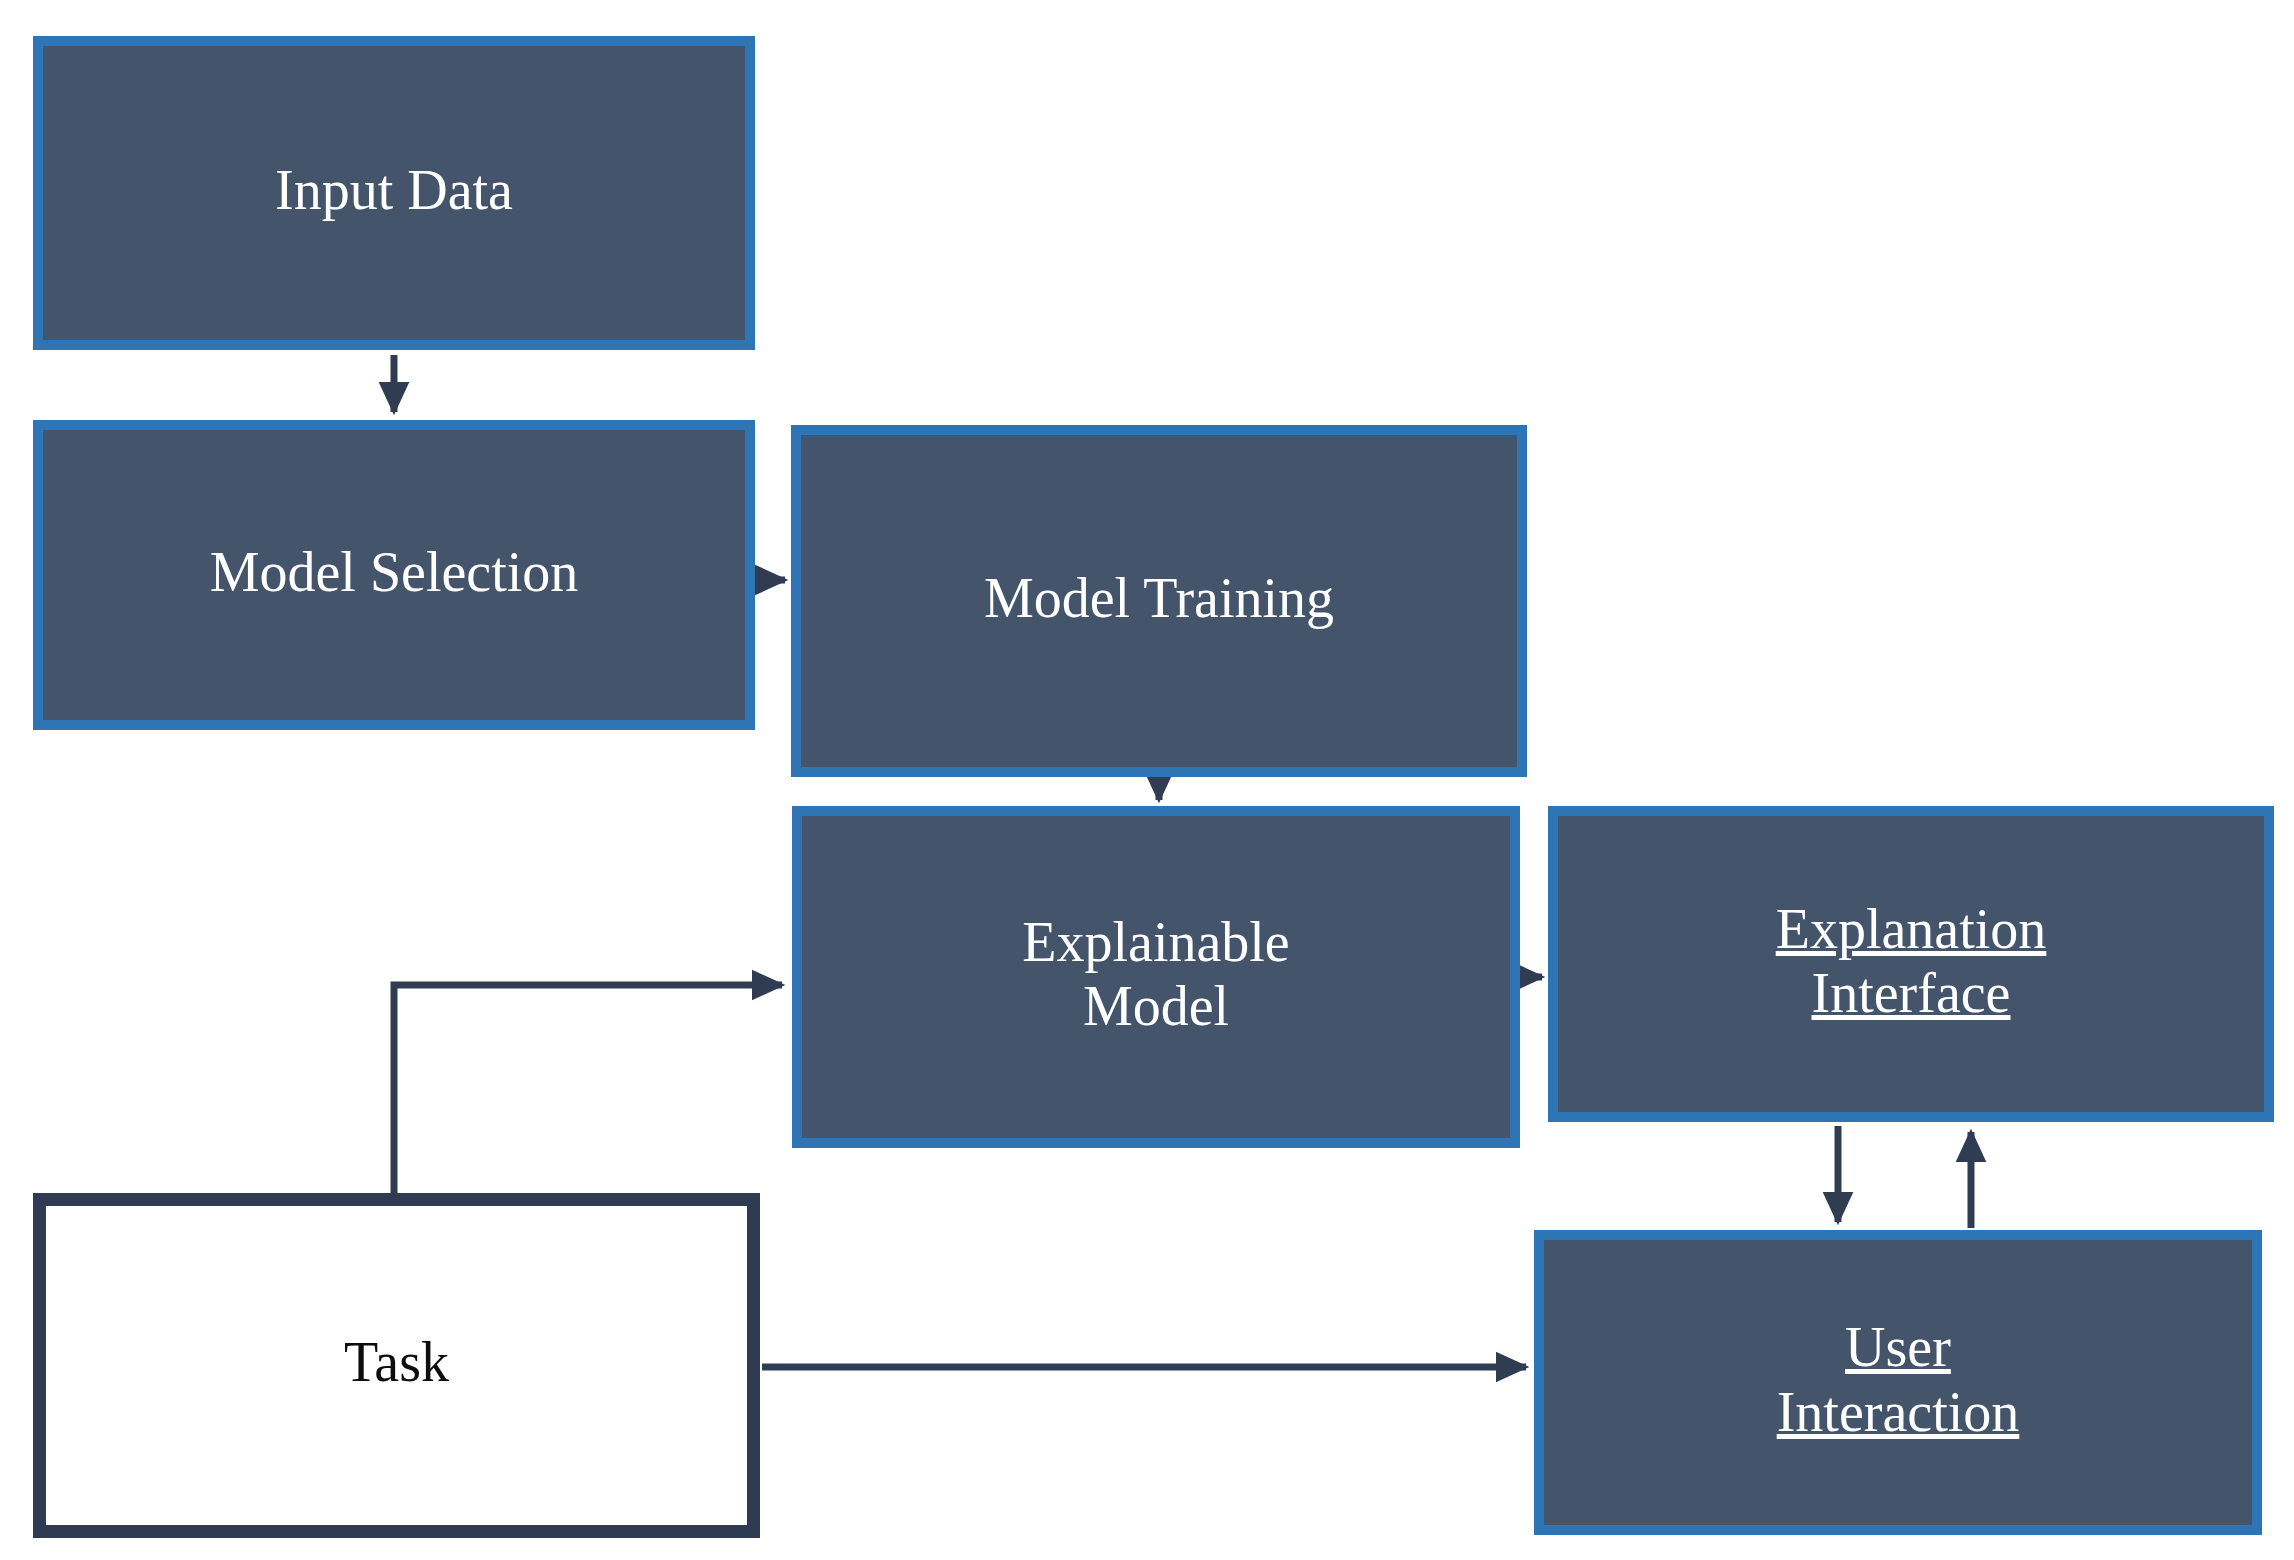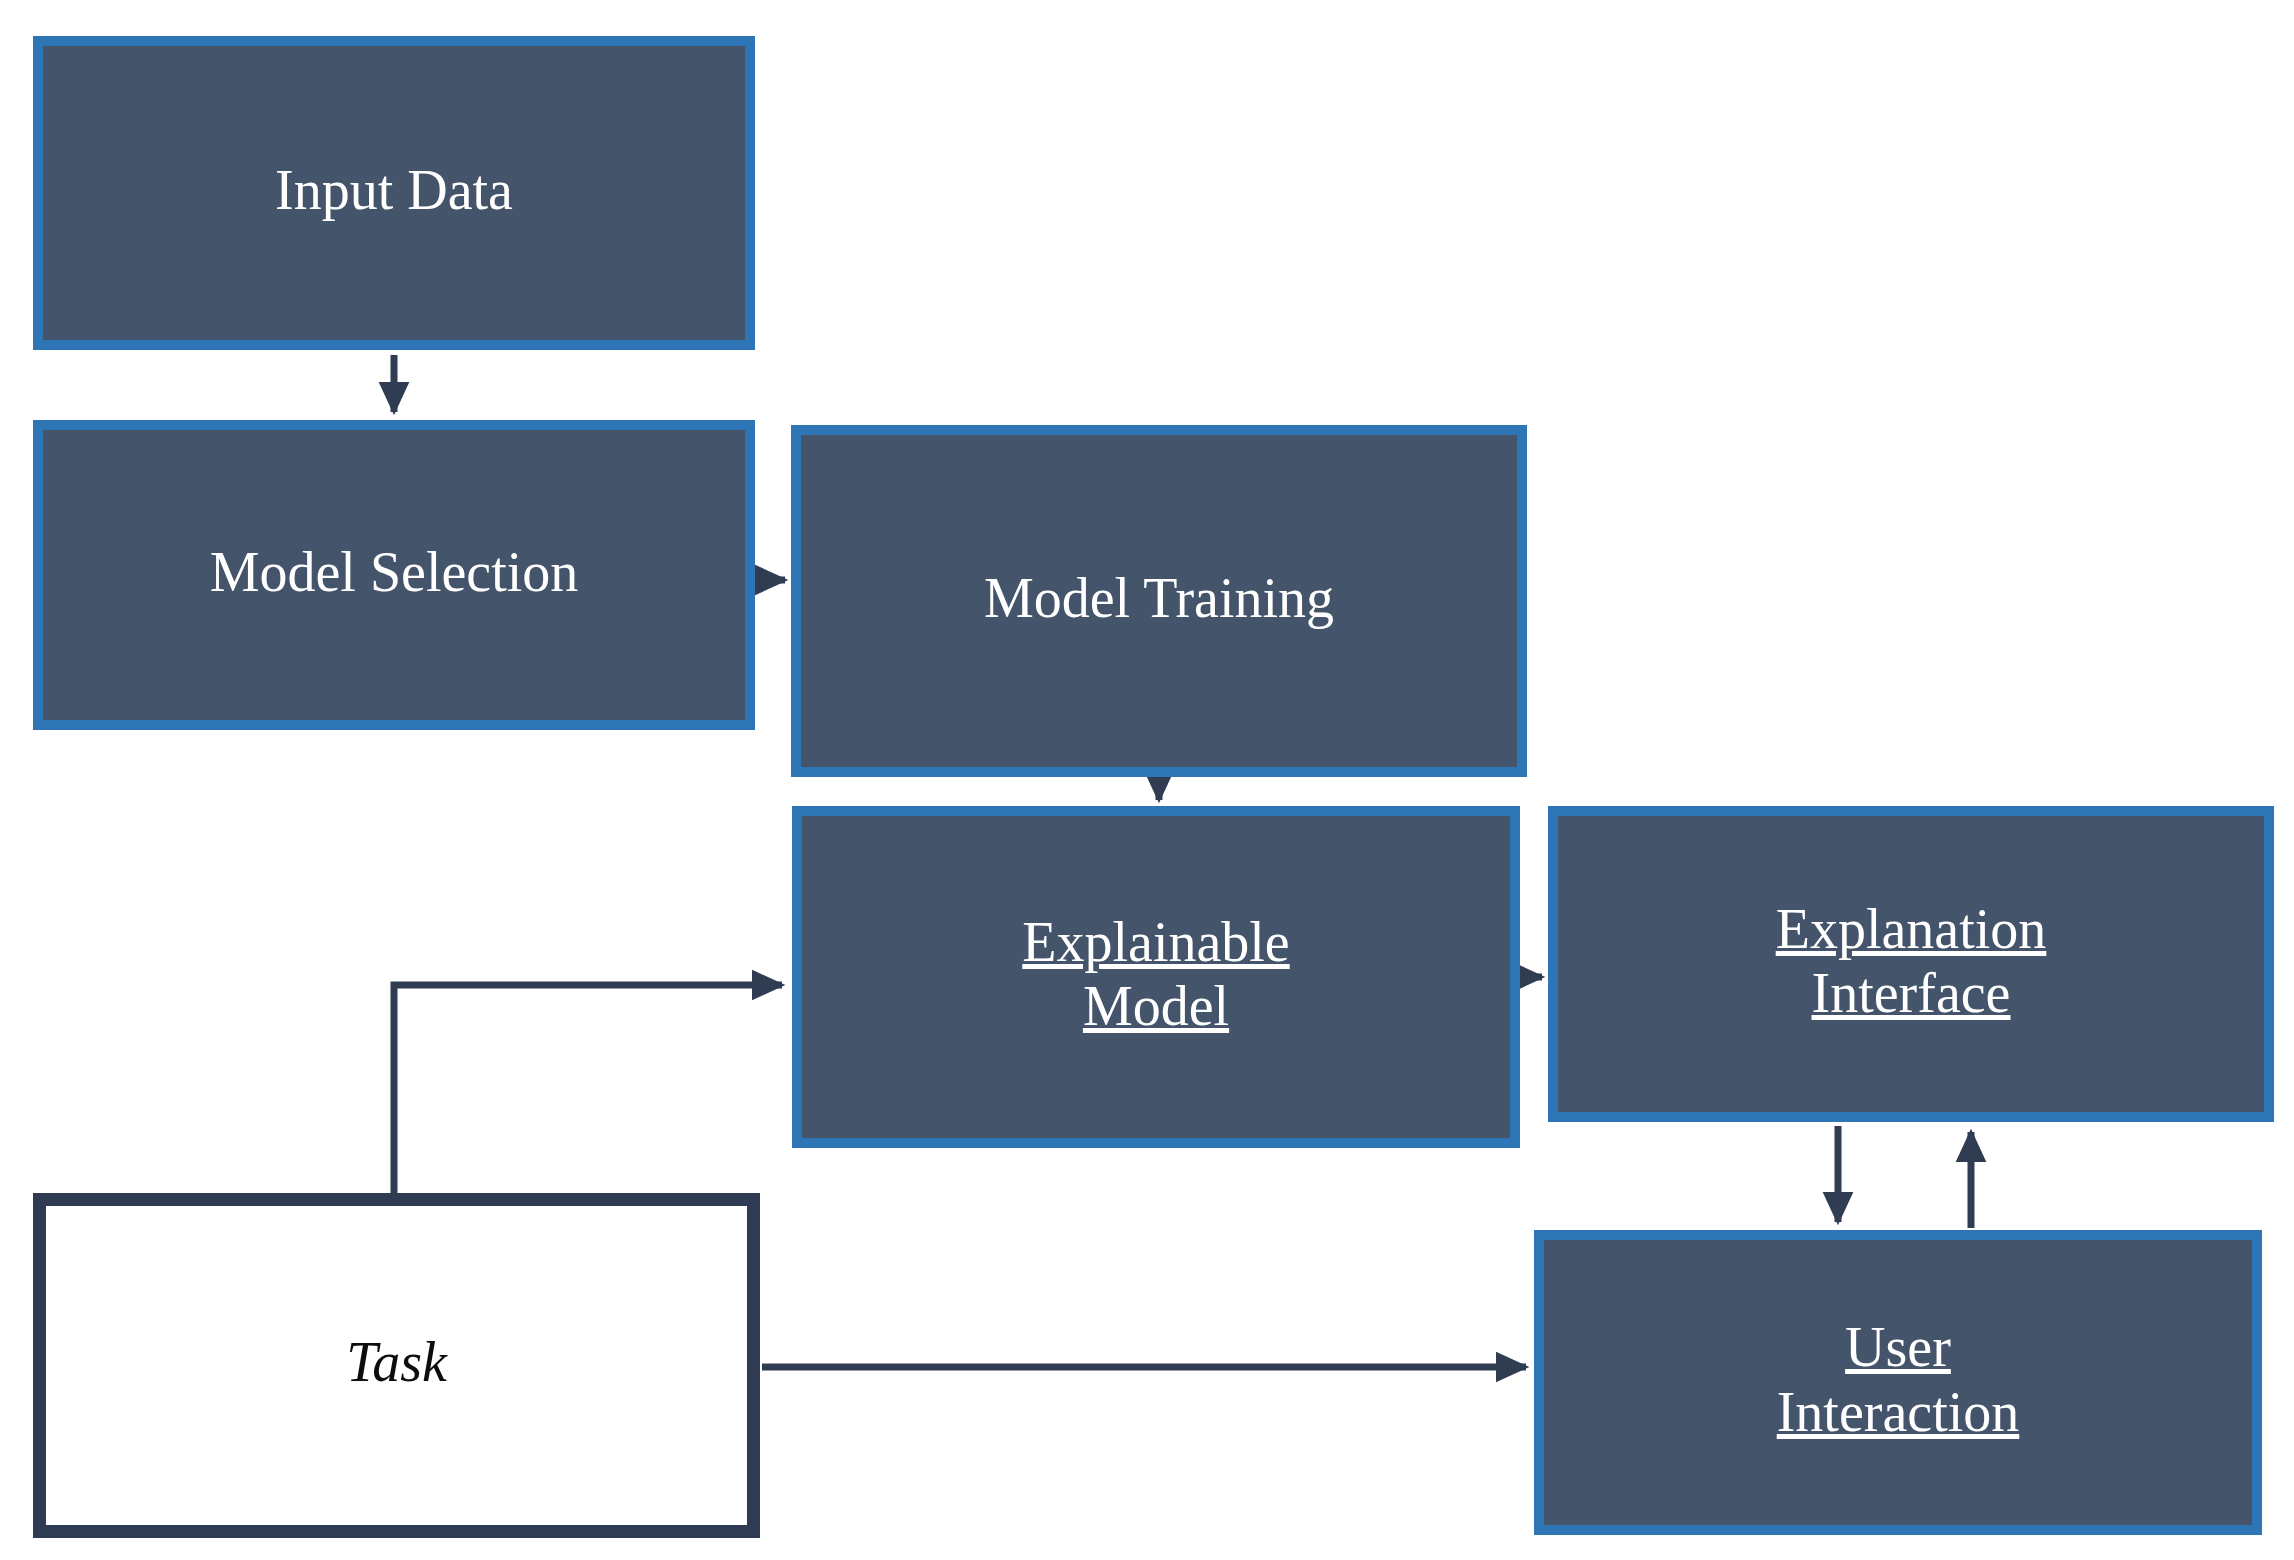--- a/index.html
+++ b/index.html
@@ -45,29 +45,28 @@
     line-height: 1.15;
     white-space: pre-line;
   }
   .node .label {
     display: block;
     padding-bottom: 6px;
   }
   #node-input-data        { left: 33px;   top: 36px;   width: 722px; height: 314px; }
   #node-model-selection   { left: 33px;   top: 420px;  width: 722px; height: 310px; }
   #node-model-training    { left: 791px;  top: 425px;  width: 736px; height: 352px; }
-  #node-explainable-model { left: 792px;  top: 806px;  width: 728px; height: 342px; text-decoration: underline; }
+  #node-explainable-model { left: 792px;  top: 806px;  width: 728px; height: 342px; }
   #node-explanation-interface { left: 1548px; top: 806px; width: 726px; height: 316px; text-decoration: underline; }
   #node-user-interaction  { left: 1534px; top: 1230px; width: 728px; height: 305px; text-decoration: underline; }
   #node-task {
     left: 33px; top: 1193px; width: 727px; height: 345px;
     background: var(--task-fill, #ffffff);
     border: 13px solid var(--task-border, #2F3B52);
     color: var(--task-text, #0d0d0d);
-    font-style: italic;
   }
 </style>
 </head>
 <body>
 
 <div class="canvas">
 
   <svg class="edge-layer" viewBox="0 0 2294 1560" xmlns="http://www.w3.org/2000/svg">
     <defs>
       <marker id="ah" viewBox="0 0 12 12" markerUnits="userSpaceOnUse" markerWidth="40" markerHeight="40" refX="10" refY="6" orient="auto">

